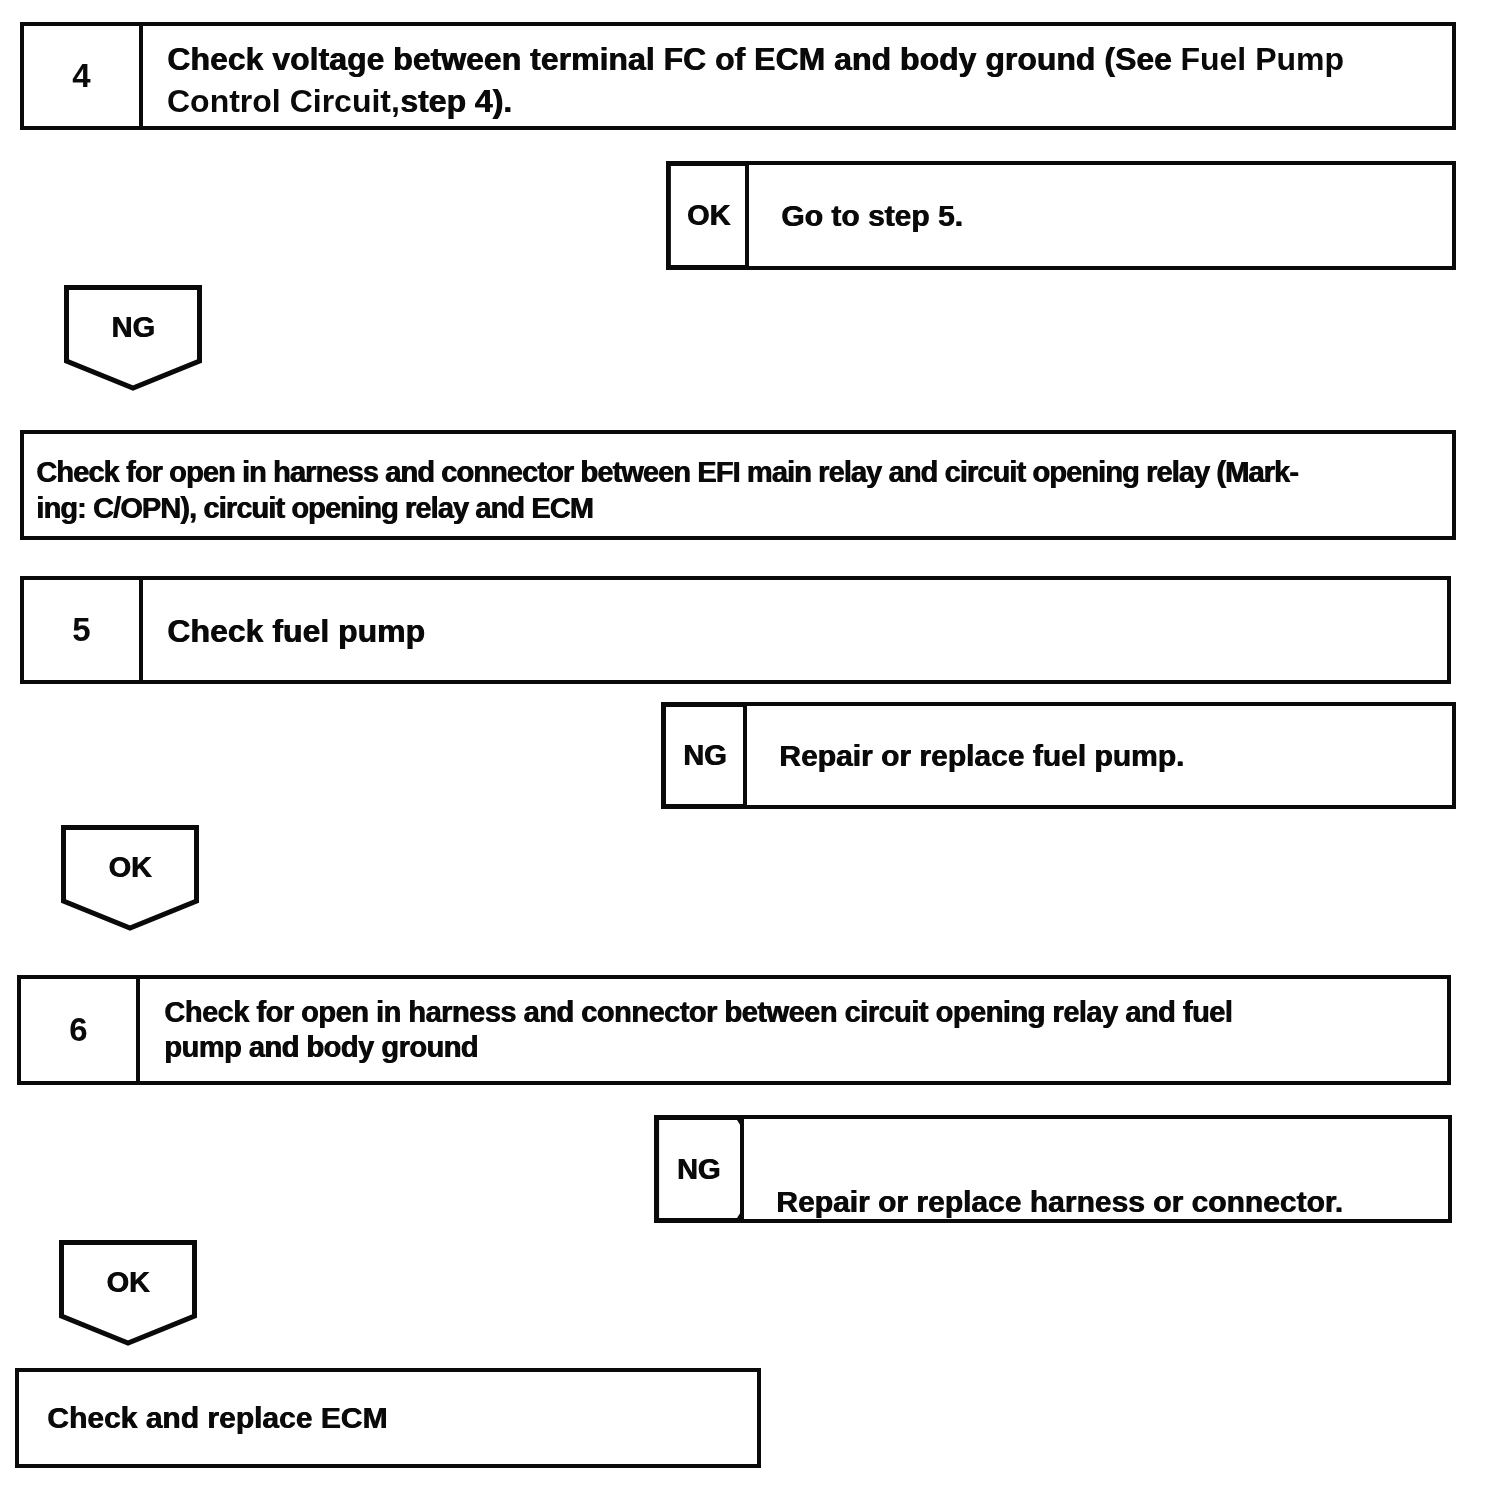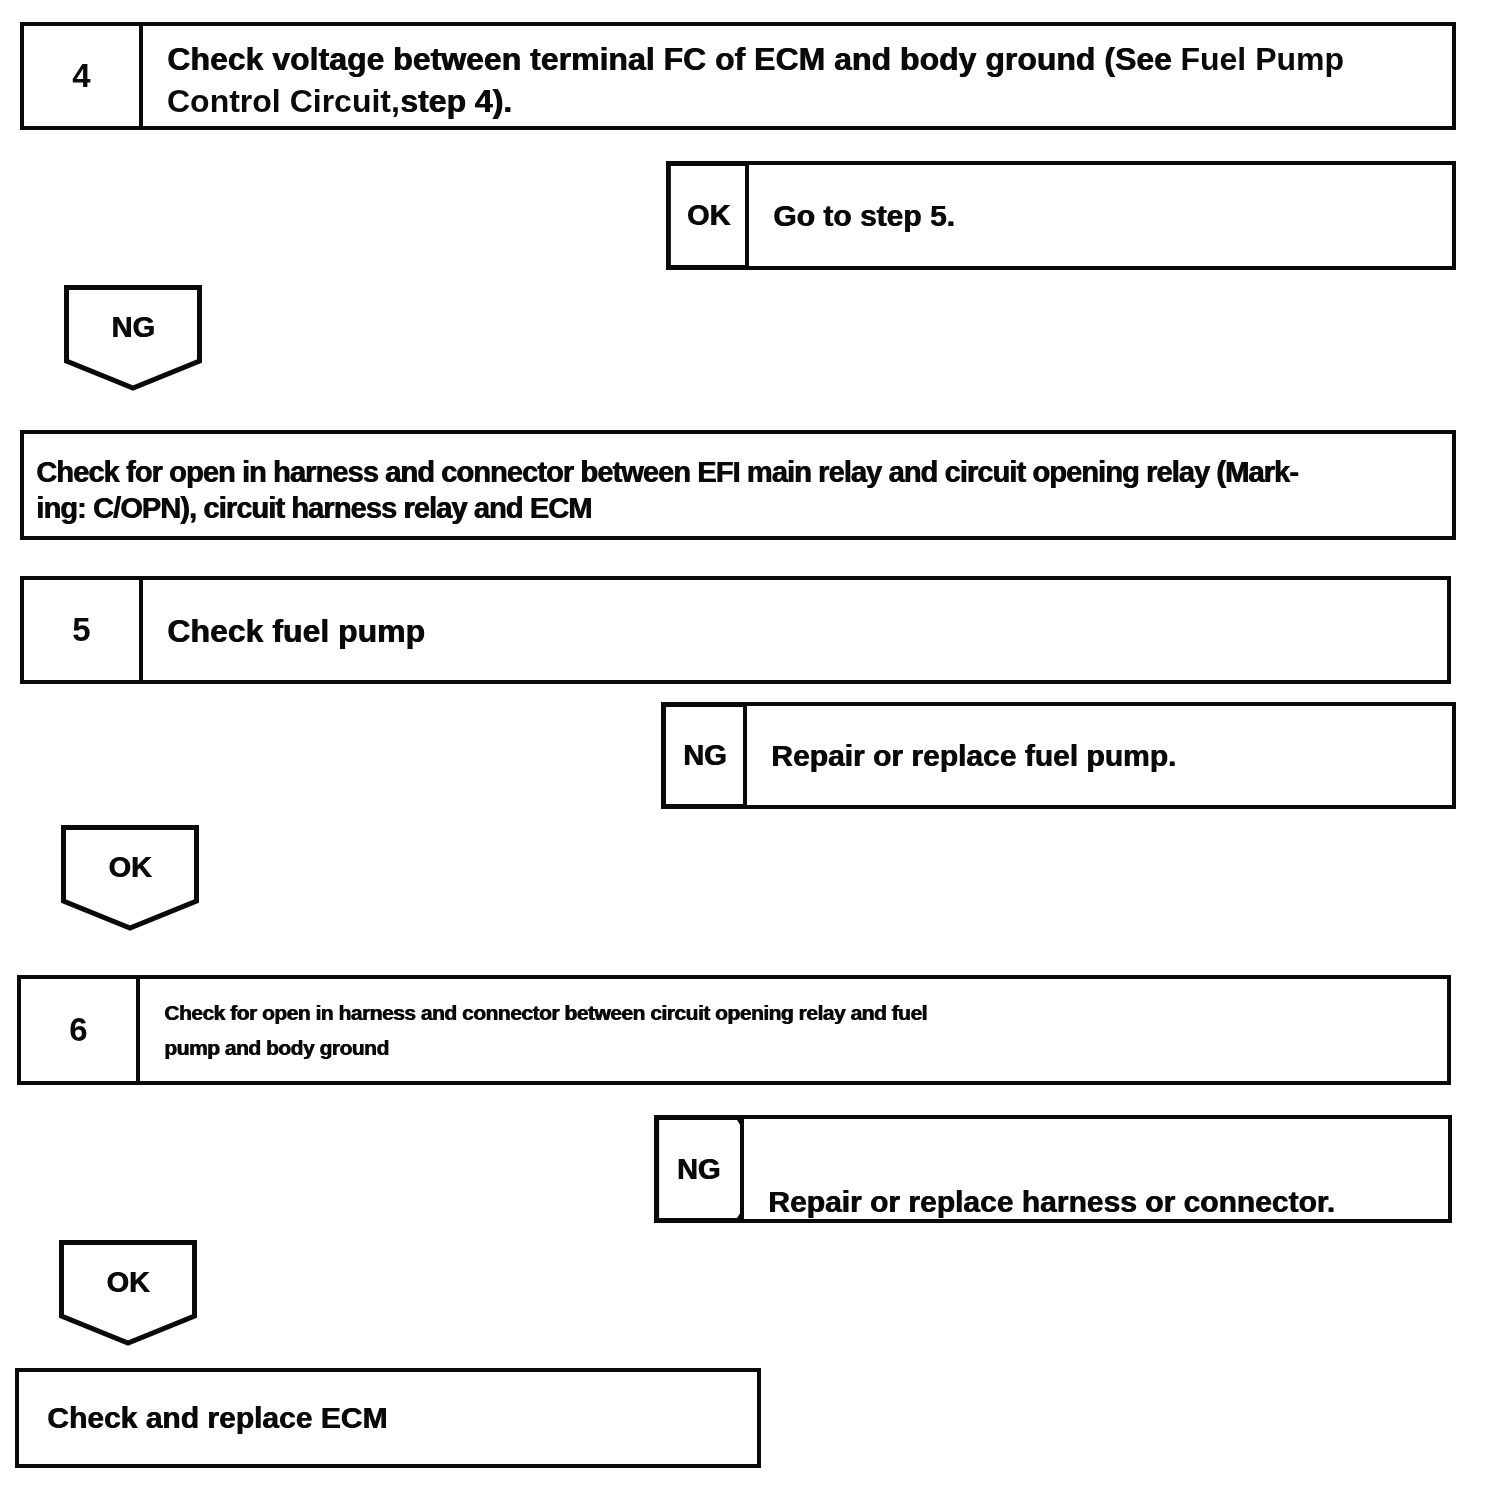--- a/index.html
+++ b/index.html
@@ -46,39 +46,39 @@
     line-height: 42px;
   }
   .line2 {
     white-space: nowrap;
     font-size: 29px;
     line-height: 36px;
     letter-spacing: -0.9px;
   }
   .line3 {
     white-space: nowrap;
-    font-size: 21px;
+    font-size: 29px;
     line-height: 35px;
     letter-spacing: -0.5px;
   }
   .hv {
     font-weight: 700;
     text-shadow: 0.8px 0 0 currentColor;
   }
   .md {
     font-weight: 700;
   }
   .vcenter {
     display: flex;
     align-items: center;
   }
   .result {
     display: flex;
     align-items: center;
-    padding-left: 24px;
+    padding-left: 32px;
     font-size: 30px;
     font-weight: 700;
   }
   .action-pad {
     padding-top: 20px;
     padding-left: 12px;
   }
   .pent {
     position: absolute;
     margin-left: 44px;
@@ -148,21 +148,21 @@
 
   <div class="pent" style="left:20px; top:285px; width:138px; height:106px;">
     <svg viewBox="0 0 138 106" preserveAspectRatio="none">
       <polygon points="2.5,2.5 135.5,2.5 135.5,76 69,103 2.5,76"></polygon>
     </svg>
     <span class="plabel-d">NG</span>
   </div>
 
   <div class="box action-pad" style="left:20px; top:430px; width:1436px; height:110px;">
     <div class="line2 hv">Check for open in harness and connector between EFI main relay and circuit opening relay (Mark-</div>
-    <div class="line2 hv">ing: C/OPN), circuit harness relay and ECM</div>
+    <div class="line2 hv">ing: C/OPN), circuit opening relay and ECM</div>
   </div>
 
   <div class="box step" style="left:20px; top:576px; width:1431px; height:108px;">
     <div class="num">5</div>
     <div class="stext vcenter" style="padding-top:2px;">
       <div class="line hv">Check fuel pump</div>
     </div>
   </div>
 
   <div class="pent" style="left:617px; top:702px; width:118px; height:107px;">

